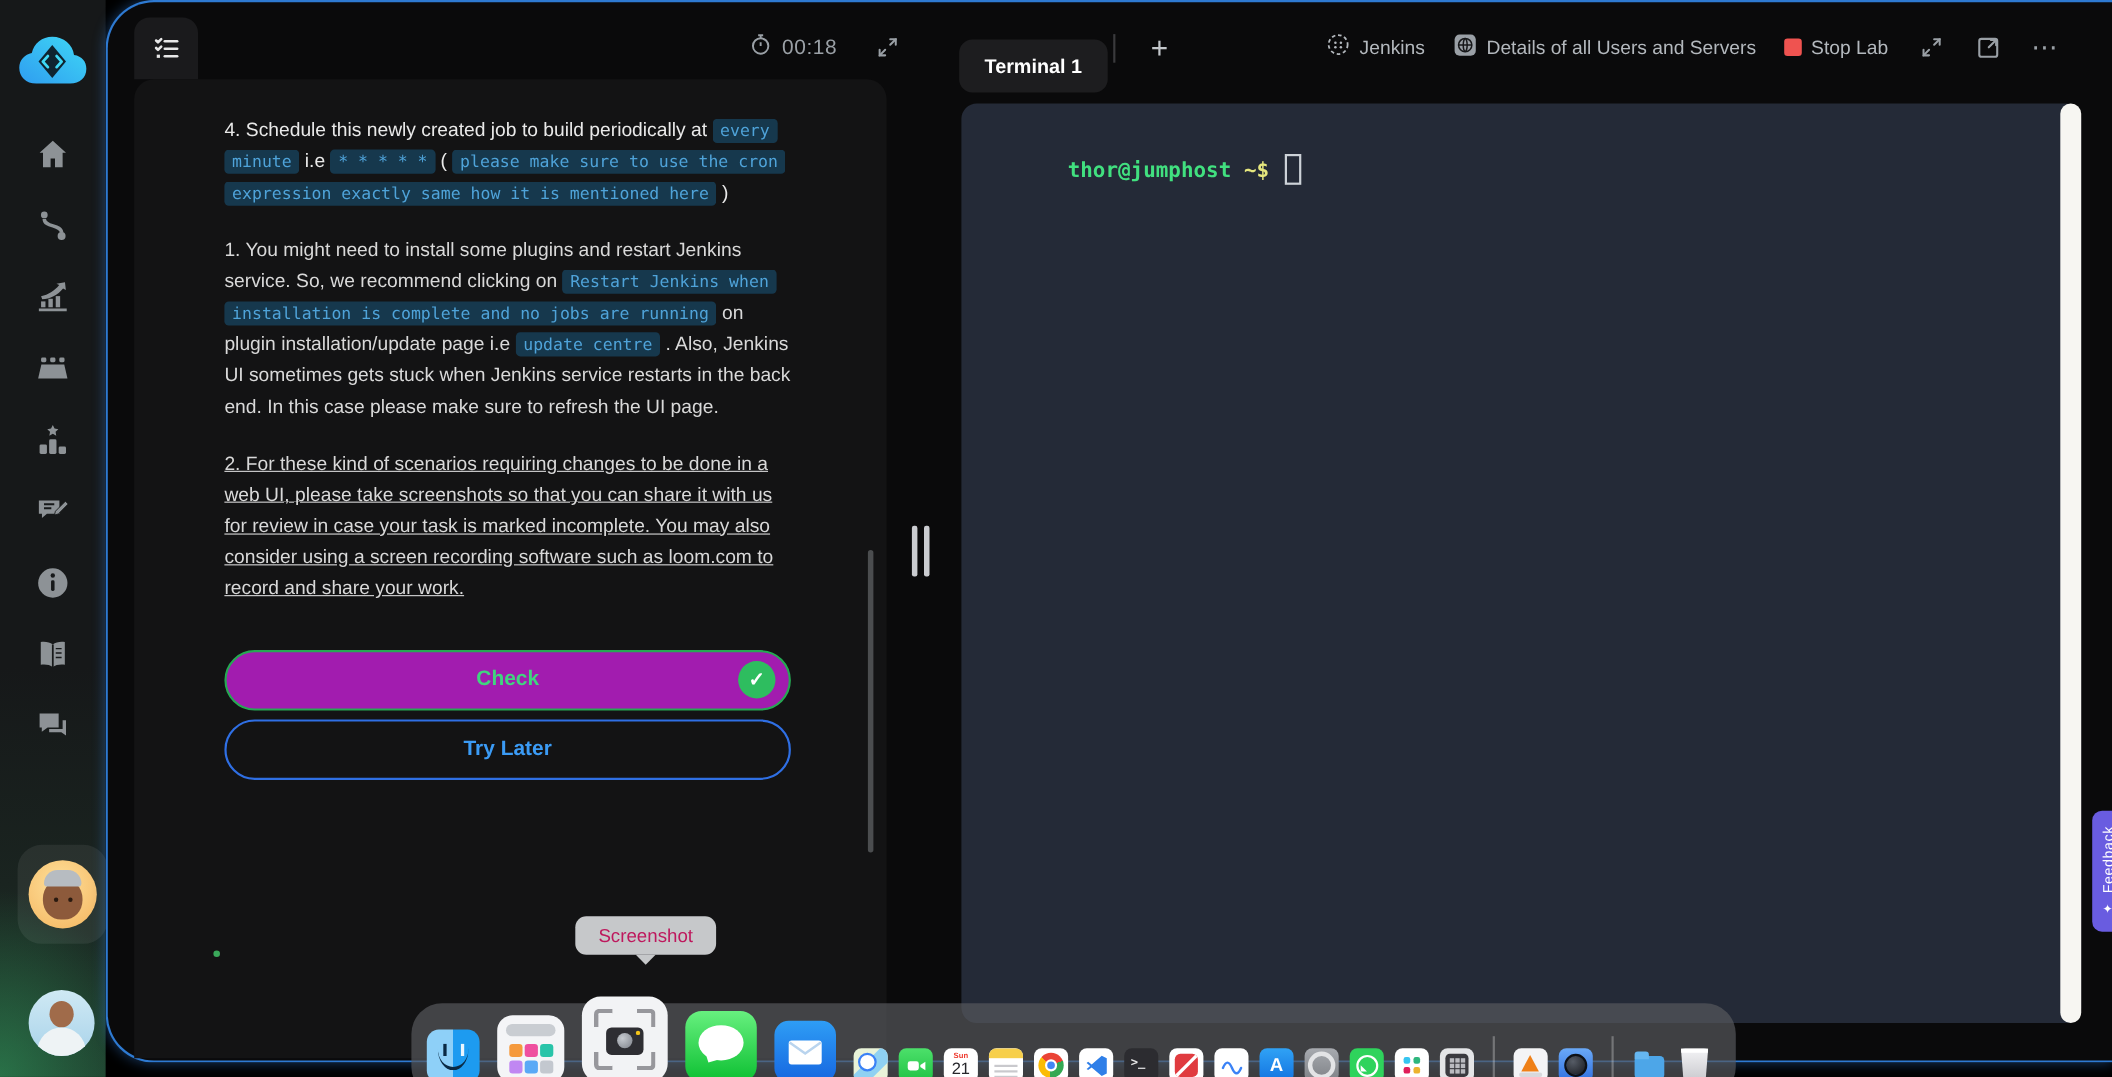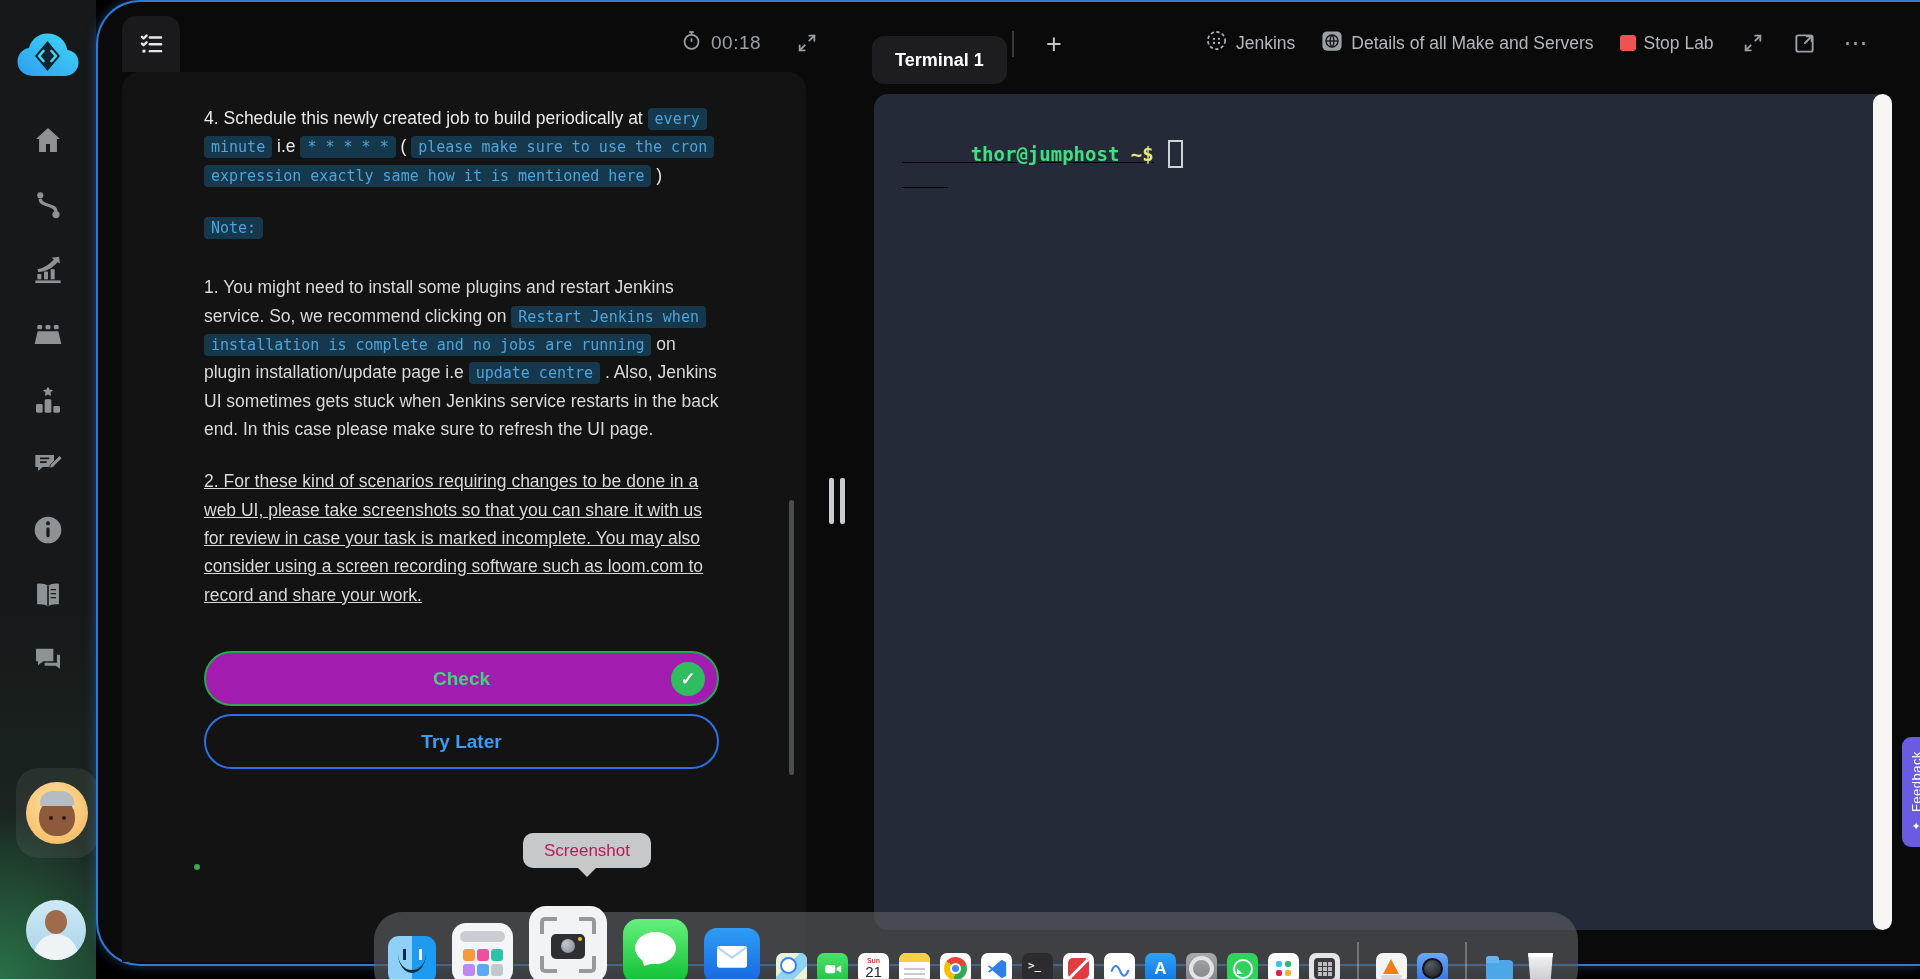--- a/index.html
+++ b/index.html
@@ -90,21 +90,21 @@
   .tb-item { display:flex; align-items:center; gap:8px; background:none; border:none;
     color:#b3b8bd; font-size:17.5px; cursor:pointer; font-family:"Liberation Sans",sans-serif; }
   .stop-square { width:16px; height:16px; border-radius:3px; background:#ef5350; }
   .tb-icon-btn { background:none; border:none; cursor:pointer; width:26px; height:26px;
     display:flex; align-items:center; justify-content:center; }
   .tb-dots { color:#9aa0a6; font-size:24px; letter-spacing:1px; background:none; border:none; cursor:pointer; }
 
   .term-body { position:absolute; left:874px; top:94px; width:1018px; height:836px;
     background:#242a37; border-radius:14px; cursor:text; }
   .term-line { padding:24px 0 0 28px; font-family:"DejaVu Sans Mono", monospace;
-    font-size:19px; font-weight:700; white-space:pre;text-decoration:underline; }
+    font-size:19px; font-weight:700; white-space:pre; }
   .pr-user { color:#41e07f; } .pr-sym { color:#e6e77e; }
   .term-cursor { display:inline-block; width:15px; height:28px; border:2px solid #cdd2d8;
     margin-left:14px; vertical-align:-7px; }
   .term-scrollbar { position:absolute; right:0; top:0; width:19px; height:100%;
     background:#f7f6f2; border-radius:12px; cursor:pointer; }
 
   
   .feedback { position:absolute; left:1902px; top:737px; width:28px; height:110px;
     background:#695ce0; border-radius:9px 0 0 9px; color:#fff; border:none; cursor:pointer;
     display:flex; flex-direction:column; align-items:center; justify-content:center; gap:7px; }
@@ -358,21 +358,20 @@
       <path d="M14.5 4H20v5.5"></path>
         <path d="M20 4l-5.5 5.5"></path>
         <path d="M9.5 20H4v-5.5"></path>
         <path d="M4 20l5.5-5.5"></path>
     </svg>
   </button>
 
   <div class="task-content">
     <div class="task-body">
       <p class="p-step4">4. Schedule this newly created job to build periodically at <span class="chip">every minute</span> i.e <span class="chip">* * * * *</span> ( <span class="chip">please make sure to use the cron expression exactly same how it is mentioned here</span> )</p>
-      <p class="p-note"><span class="chip">Note:</span></p>
       <p class="p-note1">1. You might need to install some plugins and restart Jenkins service. So, we recommend clicking on <span class="chip">Restart Jenkins when installation is complete and no jobs are running</span> on plugin installation/update page i.e <span class="chip">update centre</span> . Also, Jenkins UI sometimes gets stuck when Jenkins service restarts in the back end. In this case please make sure to refresh the UI page.</p>
       <p class="p-note2">2. For these kind of scenarios requiring changes to be done in a web UI, please take screenshots so that you can share it with us for review in case your task is marked incomplete. You may also consider using a screen recording software such as loom.com to record and share your work.</p>
       <button class="btn btn-check">
         <span>Check</span>
         <span class="check-badge">✓</span>
       </button>
       <button class="btn btn-try">
         <span>Try Later</span>
       </button>
     </div>
@@ -406,21 +405,21 @@
       <span>
         <svg viewBox="0 0 24 24" width="22" height="22">
           <rect x="1.5" y="1.5" width="21" height="21" rx="5" fill="#9aa0a6"></rect>
           <g stroke="#17181a" stroke-width="1.5" fill="none">
             <circle cx="12" cy="12" r="6.6"></circle>
               <path d="M5.4 12h13.2"></path>
             <path d="M12 5.4c-2.6 2-2.6 11.2 0 13.2M12 5.4c2.6 2 2.6 11.2 0 13.2"></path>
           </g>
         </svg>
       </span>
-      <span>Details of all Make and Servers</span>
+      <span>Details of all Users and Servers</span>
     </button>
     <button class="tb-item">
       <span class="stop-square"></span>
       <span>Stop Lab</span>
     </button>
     <button class="tb-icon-btn">
       <svg viewBox="0 0 24 24" width="22" height="22" fill="none" stroke="#9aa0a6" stroke-width="2" stroke-linecap="round">
         <path d="M14.5 4H20v5.5"></path>
           <path d="M20 4l-5.5 5.5"></path>
           <path d="M9.5 20H4v-5.5"></path>

